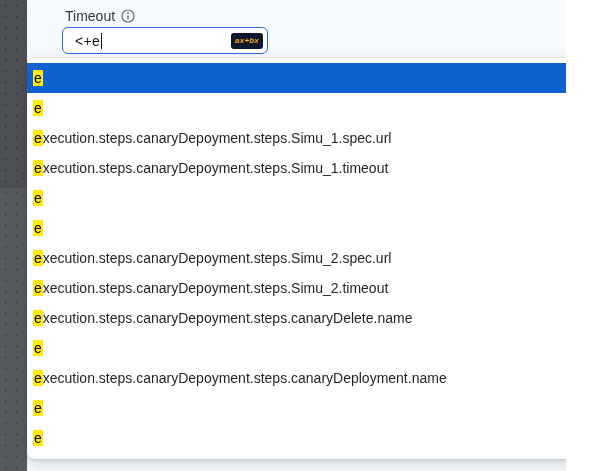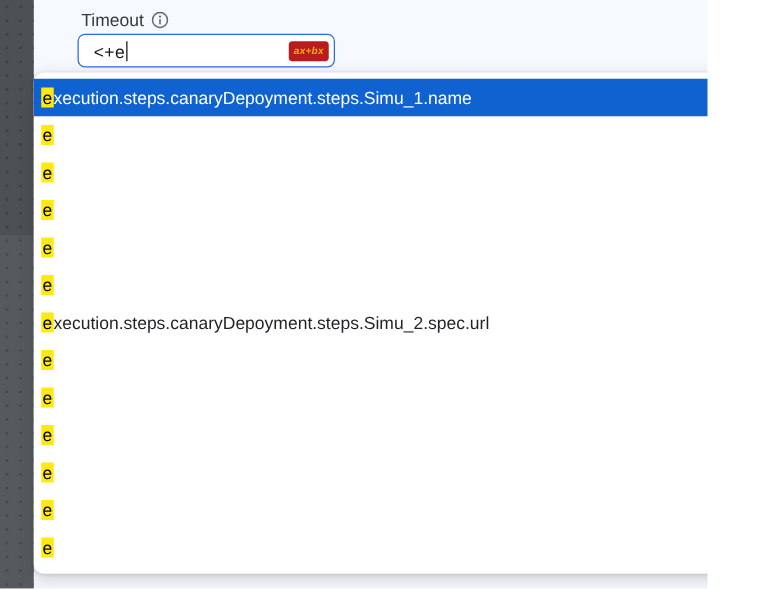--- a/index.html
+++ b/index.html
@@ -36,21 +36,21 @@
   
   .timeout-input {
     position:absolute; left:62px; top:27px; width:206px; height:27px;
     background:#ffffff; border:1.5px solid #2a6ce4; border-radius:6px;
     display:flex; align-items:center; padding:0 4px 0 12px;
   }
   .input-value { font-size:14px; color:#111418; letter-spacing:0.3px; }
   .caret { width:1px; height:16px; background:#111418; margin-left:1px; }
   .expr-badge {
     margin-left:auto;
-    background:#b91c1c; color:#fdab0d;
+    background:#0f172a; color:#fdab0d;
     font-size:8px; font-weight:bold; font-style:italic;
     padding:4px 4px; border-radius:3px; line-height:1;
     letter-spacing:0.2px;
   }
 
   
   .dropdown {
     position:absolute; left:27px; top:58px; width:583px;
     background:#ffffff; border-radius:8px;
     box-shadow:0 4px 14px rgba(40,50,60,0.20), 0 1px 3px rgba(40,50,60,0.12);
@@ -86,28 +86,28 @@
     </span>
   </div>
 
   <div class="timeout-input">
     <span class="input-value">&lt;+e</span>
     <span class="caret"></span>
     <span class="expr-badge">ax+bx</span>
   </div>
 
   <div class="dropdown">
-    <div class="row selected"><span class="hl">e</span><span>xecution.steps.canaryDepoyment.steps.Simu_1.name</span></div>
+    <div class="row selected"><span class="hl">e</span></div>
     <div class="row"><span class="hl">e</span></div>
-    <div class="row"><span class="hl">e</span></div>
-    <div class="row"><span class="hl">e</span></div>
+    <div class="row"><span class="hl">e</span><span>xecution.steps.canaryDepoyment.steps.Simu_1.spec.url</span></div>
+    <div class="row"><span class="hl">e</span><span>xecution.steps.canaryDepoyment.steps.Simu_1.timeout</span></div>
     <div class="row"><span class="hl">e</span></div>
     <div class="row"><span class="hl">e</span></div>
     <div class="row"><span class="hl">e</span><span>xecution.steps.canaryDepoyment.steps.Simu_2.spec.url</span></div>
+    <div class="row"><span class="hl">e</span><span>xecution.steps.canaryDepoyment.steps.Simu_2.timeout</span></div>
+    <div class="row"><span class="hl">e</span><span>xecution.steps.canaryDepoyment.steps.canaryDelete.name</span></div>
     <div class="row"><span class="hl">e</span></div>
-    <div class="row"><span class="hl">e</span></div>
-    <div class="row"><span class="hl">e</span></div>
-    <div class="row"><span class="hl">e</span></div>
+    <div class="row"><span class="hl">e</span><span>xecution.steps.canaryDepoyment.steps.canaryDeployment.name</span></div>
     <div class="row"><span class="hl">e</span></div>
     <div class="row"><span class="hl">e</span></div>
   </div>
 
 </div>
 
 </body></html>

